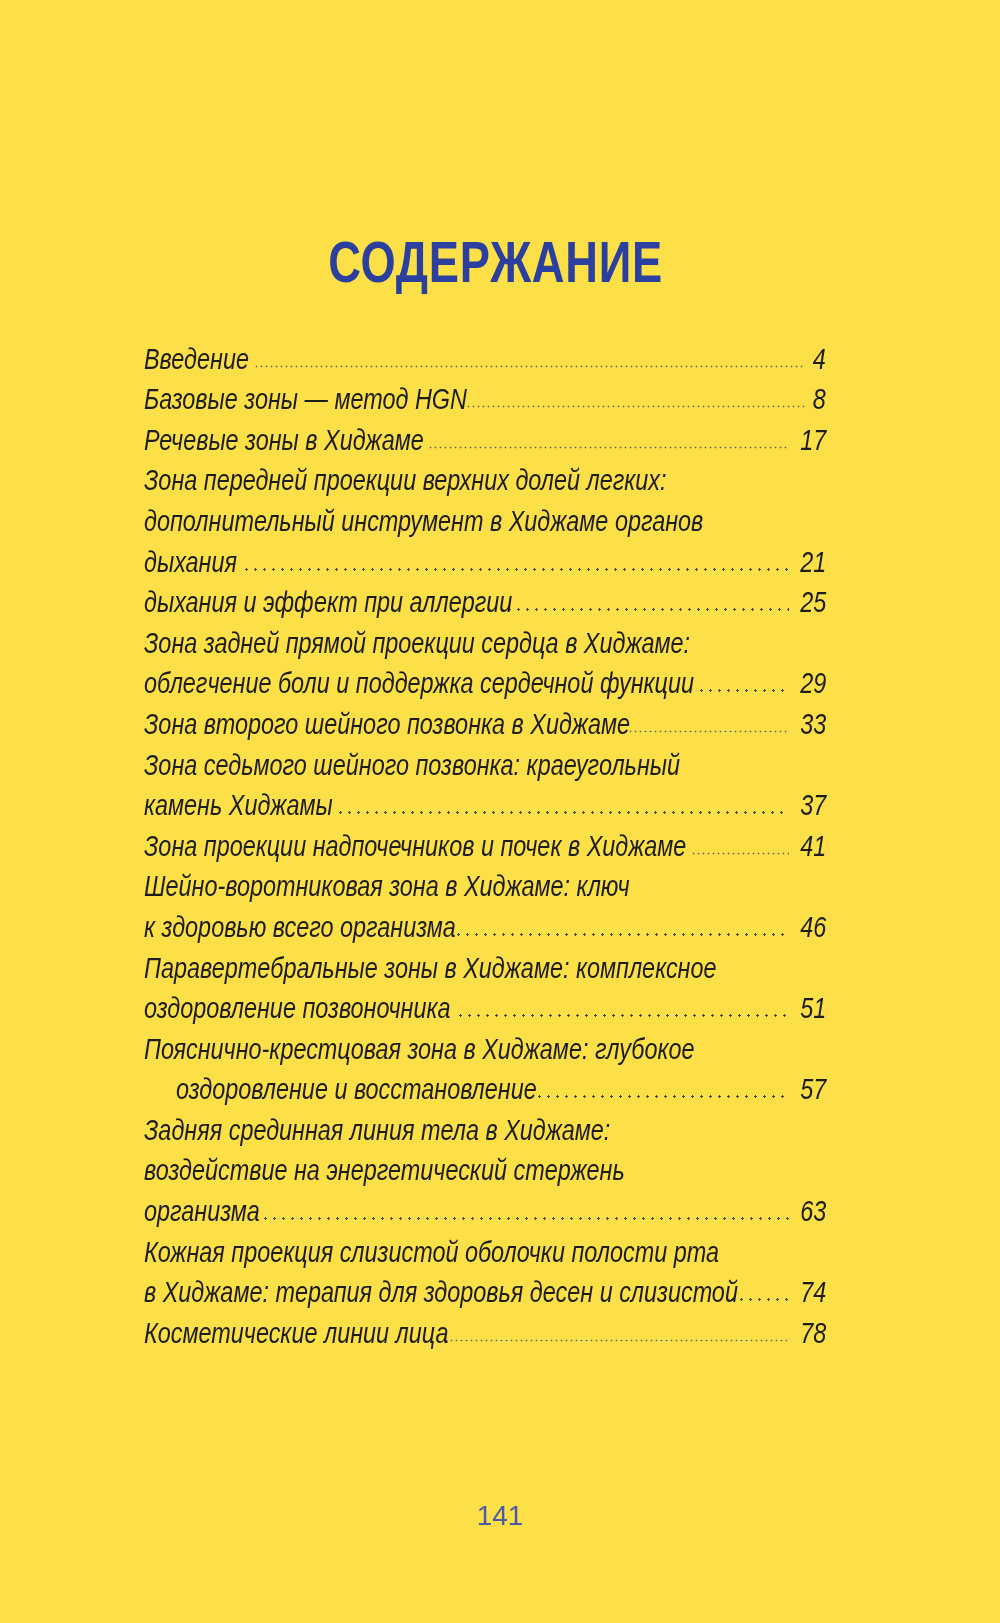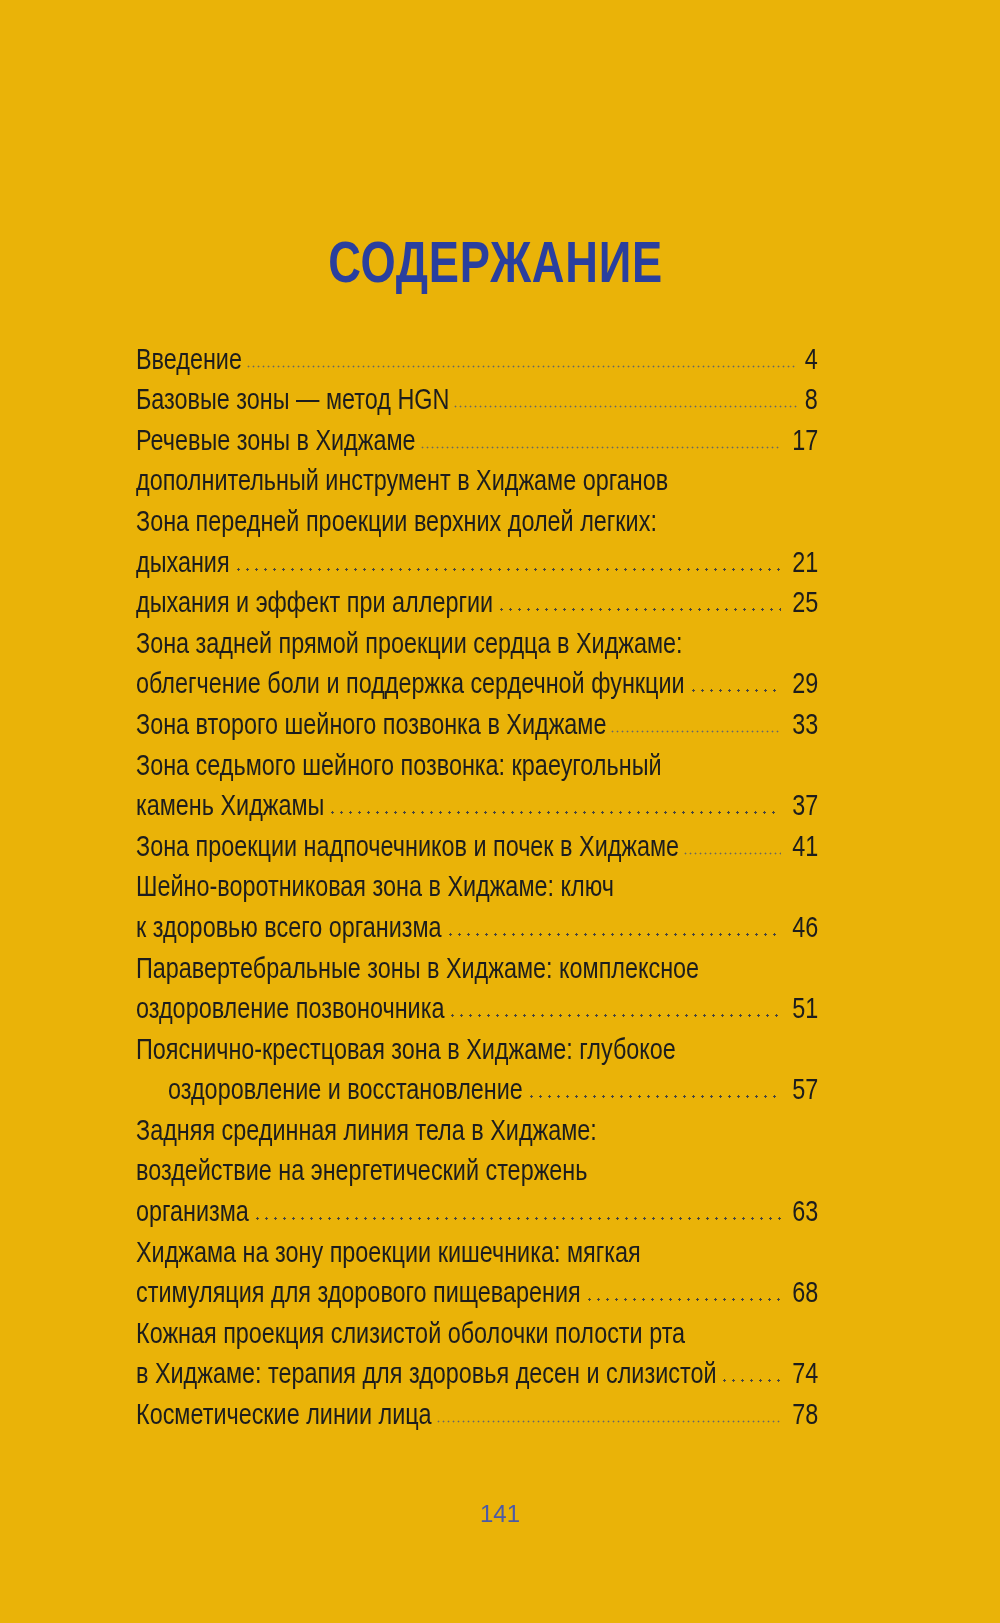--- a/index.html
+++ b/index.html
@@ -1,26 +1,26 @@
 <!DOCTYPE html>
 <html><head>
 <meta charset="utf-8">
 <style>
   html, body { margin: 0; padding: 0; background: #ffffff; }
   body { width: 1000px; height: 1623px; position: relative; overflow: hidden; }
-  .page { position: absolute; left: 0; top: 0; width: 1000px; height: 1623px; background: #eab308; }
+  .page { position: absolute; left: 0; top: 0; width: 1000px; height: 1623px; background: #fde047; }
   .title {
     position: absolute; left: 0; width: 1000px; top: 228px;
     text-align: center;
     font-family: "Liberation Sans", sans-serif;
     font-weight: bold; font-size: 58px; color: #2a3f9e;
     transform: scaleX(0.78); transform-origin: 480px 0;
     letter-spacing: 1px;
   }
-  .toc { position: absolute; left: 136px; top: 335px; width: 682px; }
+  .toc { position: absolute; left: 144px; top: 335px; width: 682px; font-style: italic; }
   .entry { position: relative; }
   .line {
     display: flex; align-items: flex-end; height: 40.6px;
     font-family: "Liberation Sans Narrow", "Liberation Sans", sans-serif;
     font-size: 30px; color: #1d1d1d; white-space: nowrap;
   }
   .line .txt { display: inline-block; transform: scaleX(0.78); transform-origin: 0 100%; }
   .last-line { display: flex; align-items: flex-end; height: 40.6px;
     font-family: "Liberation Sans", sans-serif; font-size: 30px; color: #1d1d1d; white-space: nowrap; }
   .last-line .txt-wrap { flex: 0 0 auto; overflow: visible; }
@@ -28,21 +28,21 @@
   .dots {
     flex: 1 1 auto; margin: 0 4px 8px 4px; height: 3px;
     background-image: radial-gradient(circle, #444 1px, transparent 1.3px);
     background-size: 9px 3px; background-repeat: repeat-x; background-position: left center;
   }
   .dots.fine { background-size: 5px 3px; background-image: radial-gradient(circle, #666 0.8px, transparent 1.1px); }
   .pg { flex: 0 0 auto; font-family: "Liberation Sans", sans-serif; font-size: 30px; color: #1d1d1d;
     display: inline-block; transform: scaleX(0.78); transform-origin: 100% 100%; }
   .folio {
     position: absolute; left: 0; width: 1000px; top: 1500px; text-align: center;
-    font-family: "Liberation Sans", sans-serif; font-size: 24px; color: #4b5aa8;
+    font-family: "Liberation Sans", sans-serif; font-size: 28px; color: #4b5aa8;
   }
 </style>
 </head>
 <body>
 
 <div class="page">
   <div class="title">СОДЕРЖАНИЕ</div>
   <div class="toc" id="toc">
       <div class="entry">
         <div class="last-line">
@@ -60,24 +60,24 @@
       </div>
       <div class="entry">
         <div class="last-line">
           <span class="txt-wrap" style="width: 279.545px;"><span class="txt">Речевые зоны в Хиджаме</span></span>
           <span class="dots fine"></span>
           <span class="pg">17</span>
         </div>
       </div>
       <div class="entry">
         <div class="line">
-          <span class="txt-wrap"><span class="txt">дополнительный инструмент в Хиджаме органов</span></span>
+          <span class="txt-wrap"><span class="txt">Зона передней проекции верхних долей легких:</span></span>
         </div>
         <div class="line">
-          <span class="txt-wrap"><span class="txt">Зона передней проекции верхних долей легких:</span></span>
+          <span class="txt-wrap"><span class="txt">дополнительный инструмент в Хиджаме органов</span></span>
         </div>
         <div class="last-line">
           <span class="txt-wrap" style="width: 93.6px;"><span class="txt">дыхания</span></span>
           <span class="dots"></span>
           <span class="pg">21</span>
         </div>
       </div>
       <div class="entry">
         <div class="last-line">
           <span class="txt-wrap" style="width: 357.13px;"><span class="txt">дыхания и эффект при аллергии</span></span>
@@ -157,30 +157,20 @@
           <span class="txt-wrap"><span class="txt">воздействие на энергетический стержень</span></span>
         </div>
         <div class="last-line">
           <span class="txt-wrap" style="width: 112.893px;"><span class="txt">организма</span></span>
           <span class="dots"></span>
           <span class="pg">63</span>
         </div>
       </div>
       <div class="entry">
         <div class="line">
-          <span class="txt-wrap"><span class="txt">Хиджама на зону проекции кишечника: мягкая</span></span>
-        </div>
-        <div class="last-line">
-          <span class="txt-wrap" style="width: 444.734px;"><span class="txt">стимуляция для здорового пищеварения</span></span>
-          <span class="dots"></span>
-          <span class="pg">68</span>
-        </div>
-      </div>
-      <div class="entry">
-        <div class="line">
           <span class="txt-wrap"><span class="txt">Кожная проекция слизистой оболочки полости рта</span></span>
         </div>
         <div class="last-line">
           <span class="txt-wrap" style="width: 580.478px;"><span class="txt">в Хиджаме: терапия для здоровья десен и слизистой</span></span>
           <span class="dots"></span>
           <span class="pg">74</span>
         </div>
       </div>
       <div class="entry">
         <div class="last-line">

